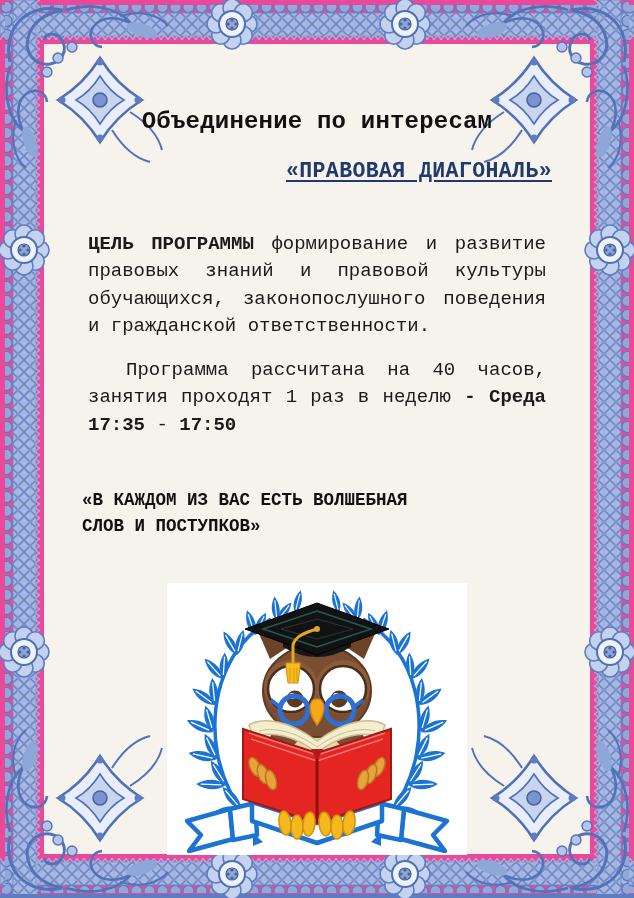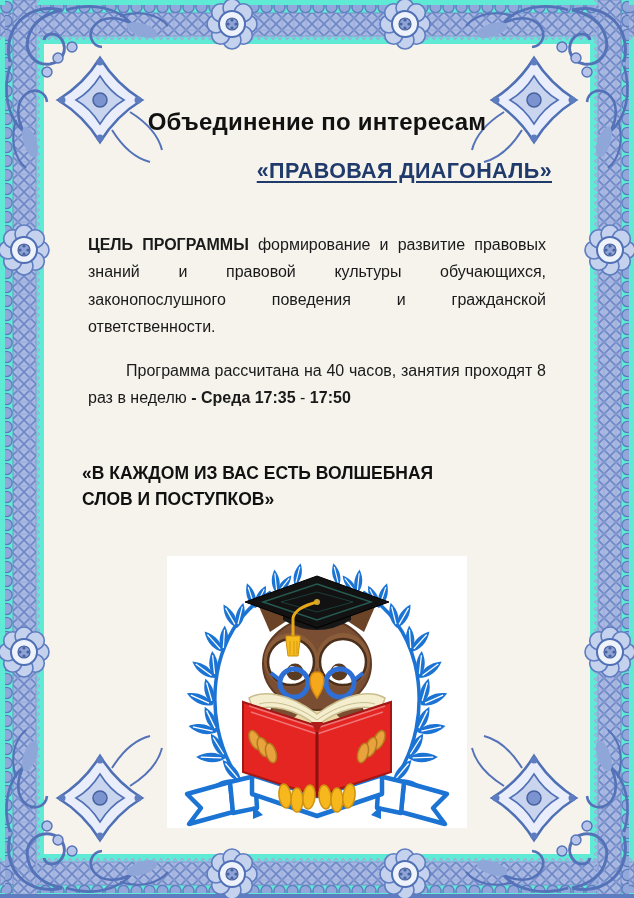--- a/index.html
+++ b/index.html
@@ -1,33 +1,33 @@
 <!DOCTYPE html>
 <html lang="ru"><head>
 <meta charset="utf-8">
 <style>
   html,body{margin:0;padding:0;}
   body{width:634px;height:898px;background:#ffffff;overflow:hidden;}
   .page{
-    position:relative;width:634px;height:898px;background:#5eead4;
-    font-family:Liberation Sans, sans-serif;color:#1a1a1a;
+    position:relative;width:634px;height:898px;background:#ec4899;
+    font-family:Liberation Mono, monospace;color:#1a1a1a;
   }
   .border-svg{position:absolute;inset:0;z-index:1;pointer-events:none;}
   .content{position:absolute;inset:0;z-index:2;padding:108px 82px 0 82px;box-sizing:border-box;}
   .title{
     margin:0 0 22px 0;text-align:center;font-size:24px;font-weight:bold;
     color:#111111;letter-spacing:0.2px;line-height:1.2;
   }
   .subtitle{
     margin:0 0 46px 0;text-align:right;font-size:21.5px;font-weight:bold;
     color:#1f3a6b;text-decoration:underline;text-underline-offset:3px;
     letter-spacing:0.4px;line-height:1.2;
   }
   .body-text{
-    margin:0 6px;font-size:16px;line-height:27.5px;text-align:justify;
+    margin:0 6px;font-size:19px;line-height:27.5px;text-align:justify;
   }
   .body-text .lead{font-weight:bold;}
   .schedule{margin-top:16px;text-indent:38px;}
   .schedule .b{font-weight:bold;}
   .quote{
     margin-top:48px;font-weight:bold;font-size:17.5px;
     line-height:26px;color:#111111;
   }
   .logo-wrap{margin-top:44px;display:flex;justify-content:center;}
   .logo-box{width:300px;height:272px;background:#ffffff;}
@@ -129,21 +129,21 @@
   </svg>
 
   <div class="content">
 
     <h1 class="title">Объединение по интересам</h1>
 
     <h2 class="subtitle">«ПРАВОВАЯ ДИАГОНАЛЬ»</h2>
 
     <p class="body-text"><span class="lead">ЦЕЛЬ ПРОГРАММЫ</span><span> формирование и развитие правовых знаний и правовой культуры обучающихся, законопослушного поведения и гражданской ответственности.</span></p>
 
-    <p class="body-text schedule"><span>Программа рассчитана на 40 часов, занятия проходят 8 раз в неделю </span><span class="b">- Среда 17:35</span><span> - </span><span class="b">17:50</span></p>
+    <p class="body-text schedule"><span>Программа рассчитана на 40 часов, занятия проходят 1 раз в неделю </span><span class="b">- Среда 17:35</span><span> - </span><span class="b">17:50</span></p>
 
     <div class="quote">
       <div>«В КАЖДОМ ИЗ ВАС ЕСТЬ ВОЛШЕБНАЯ</div>
       <div>СЛОВ И ПОСТУПКОВ»</div>
     </div>
 
     <div class="logo-wrap">
       <svg class="logo-box" width="300" height="272" viewBox="0 0 300 272">
         <defs>
           <g id="lf">

